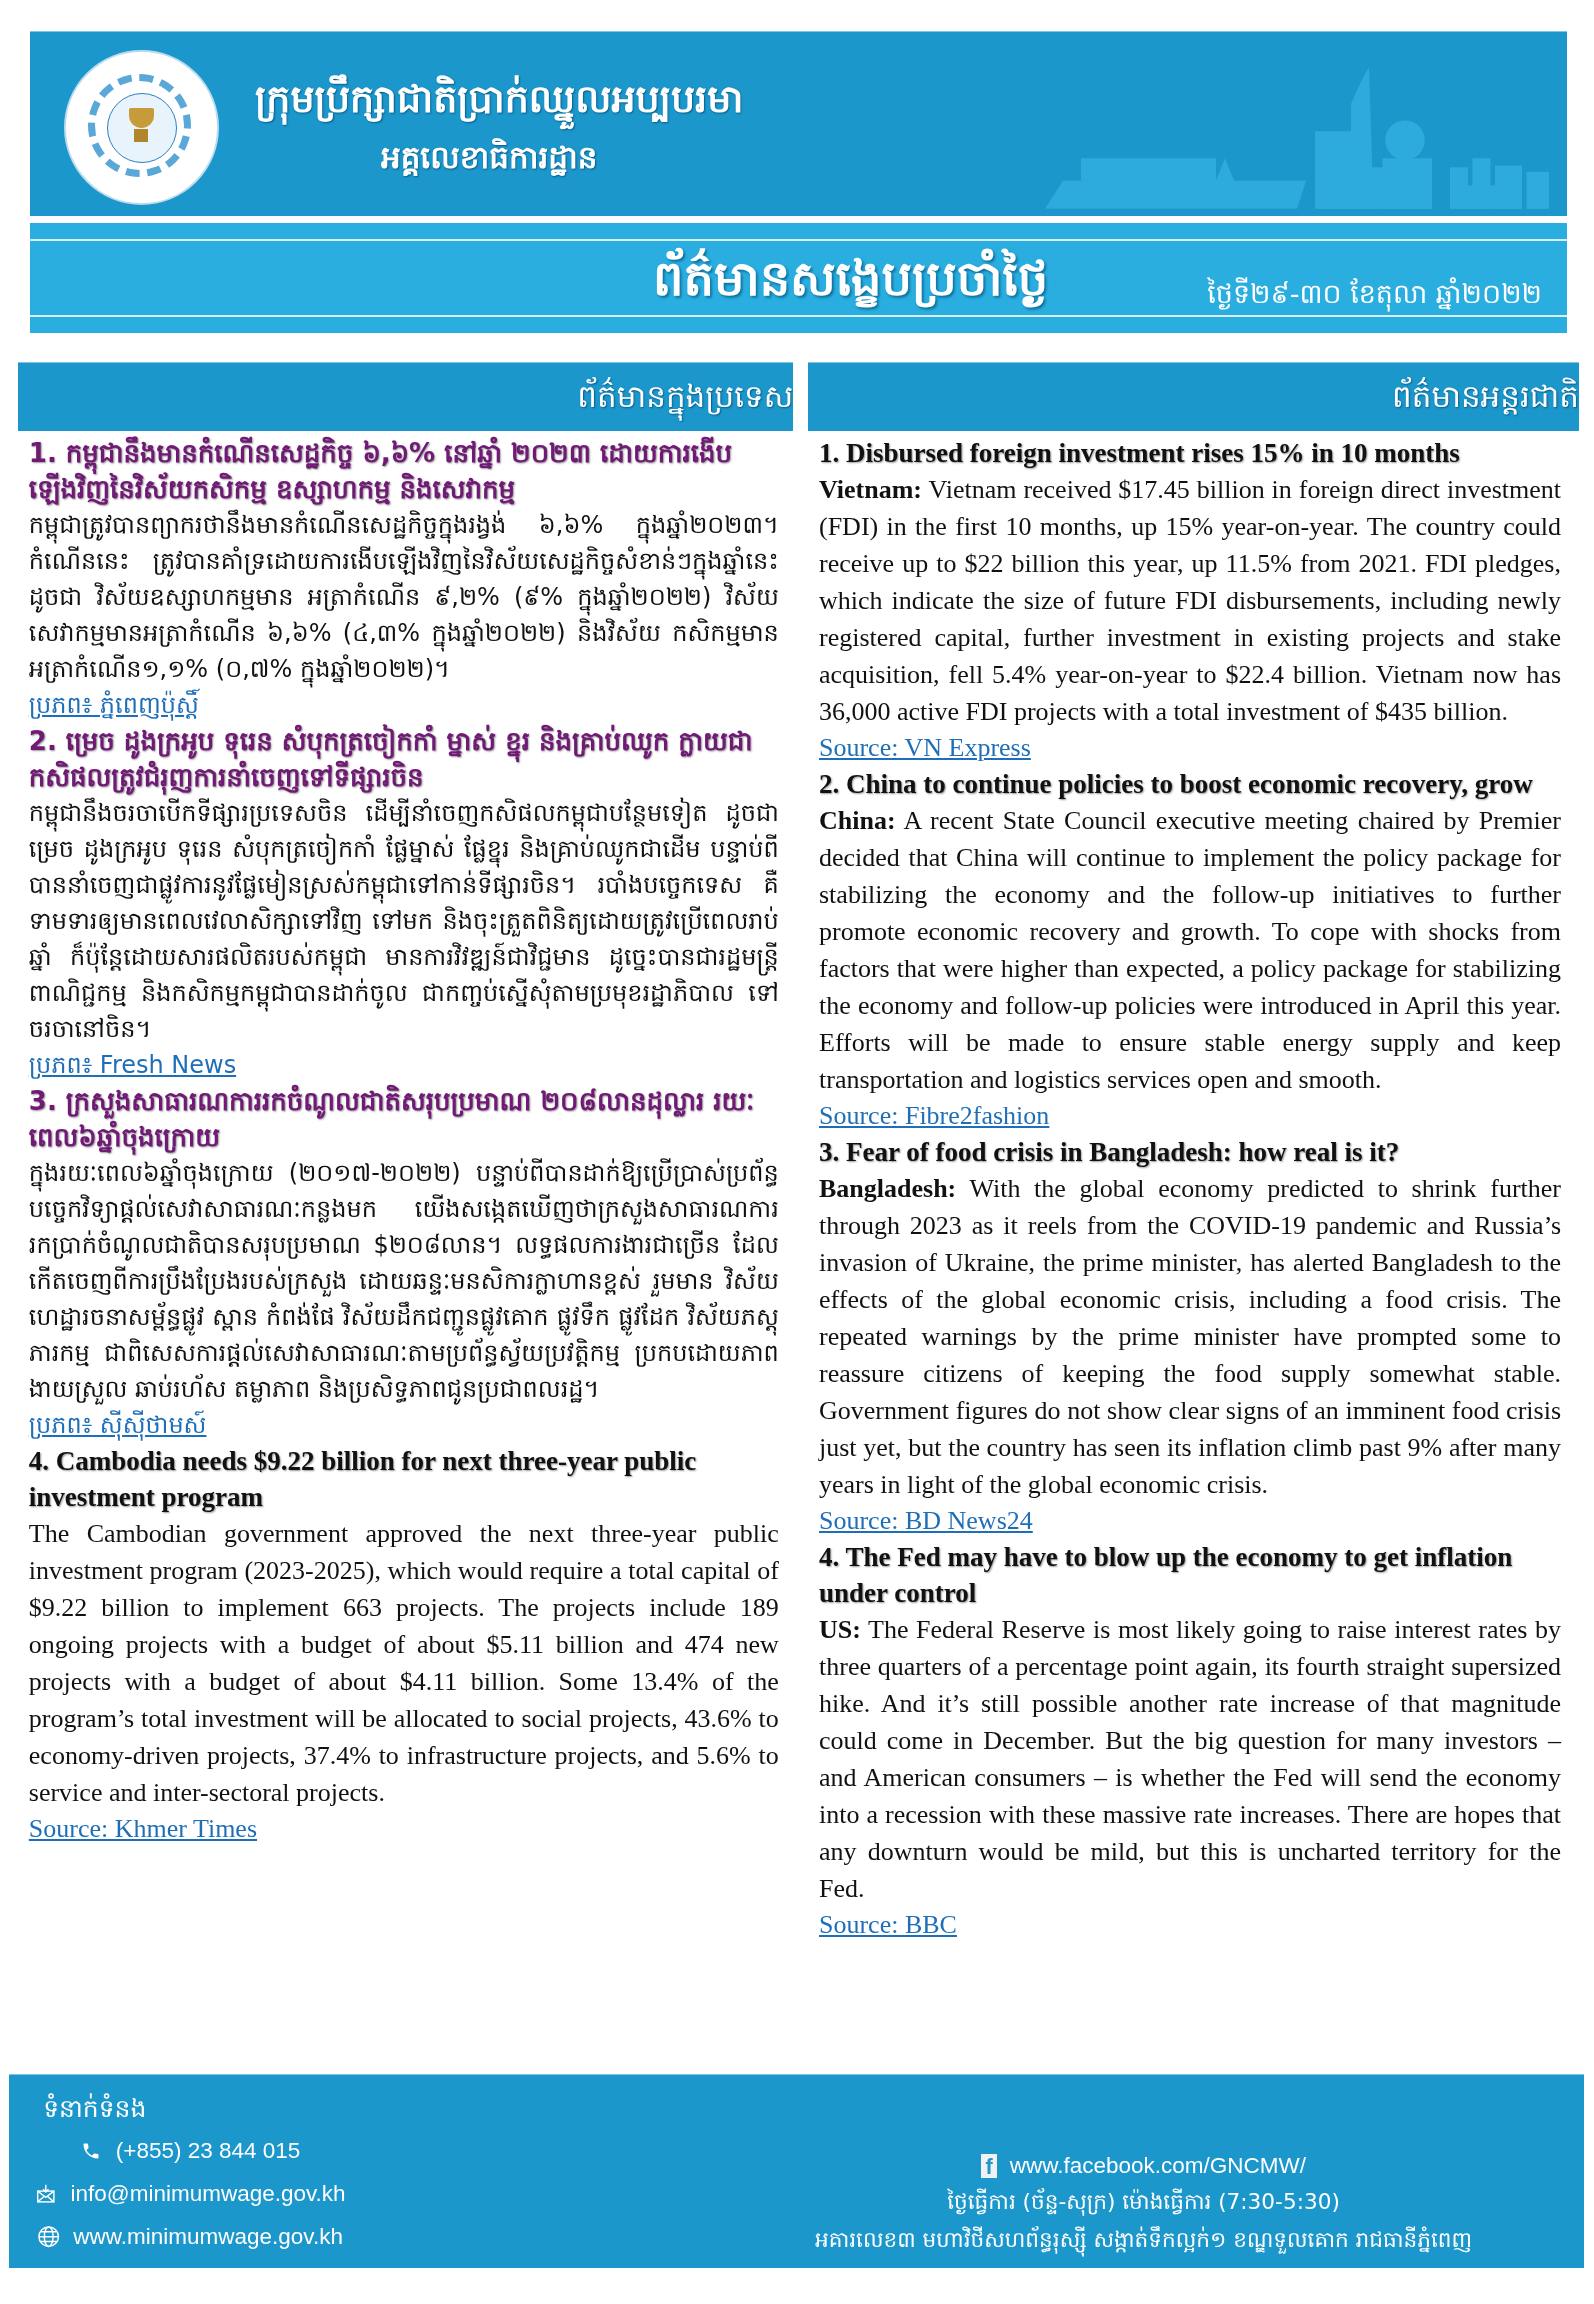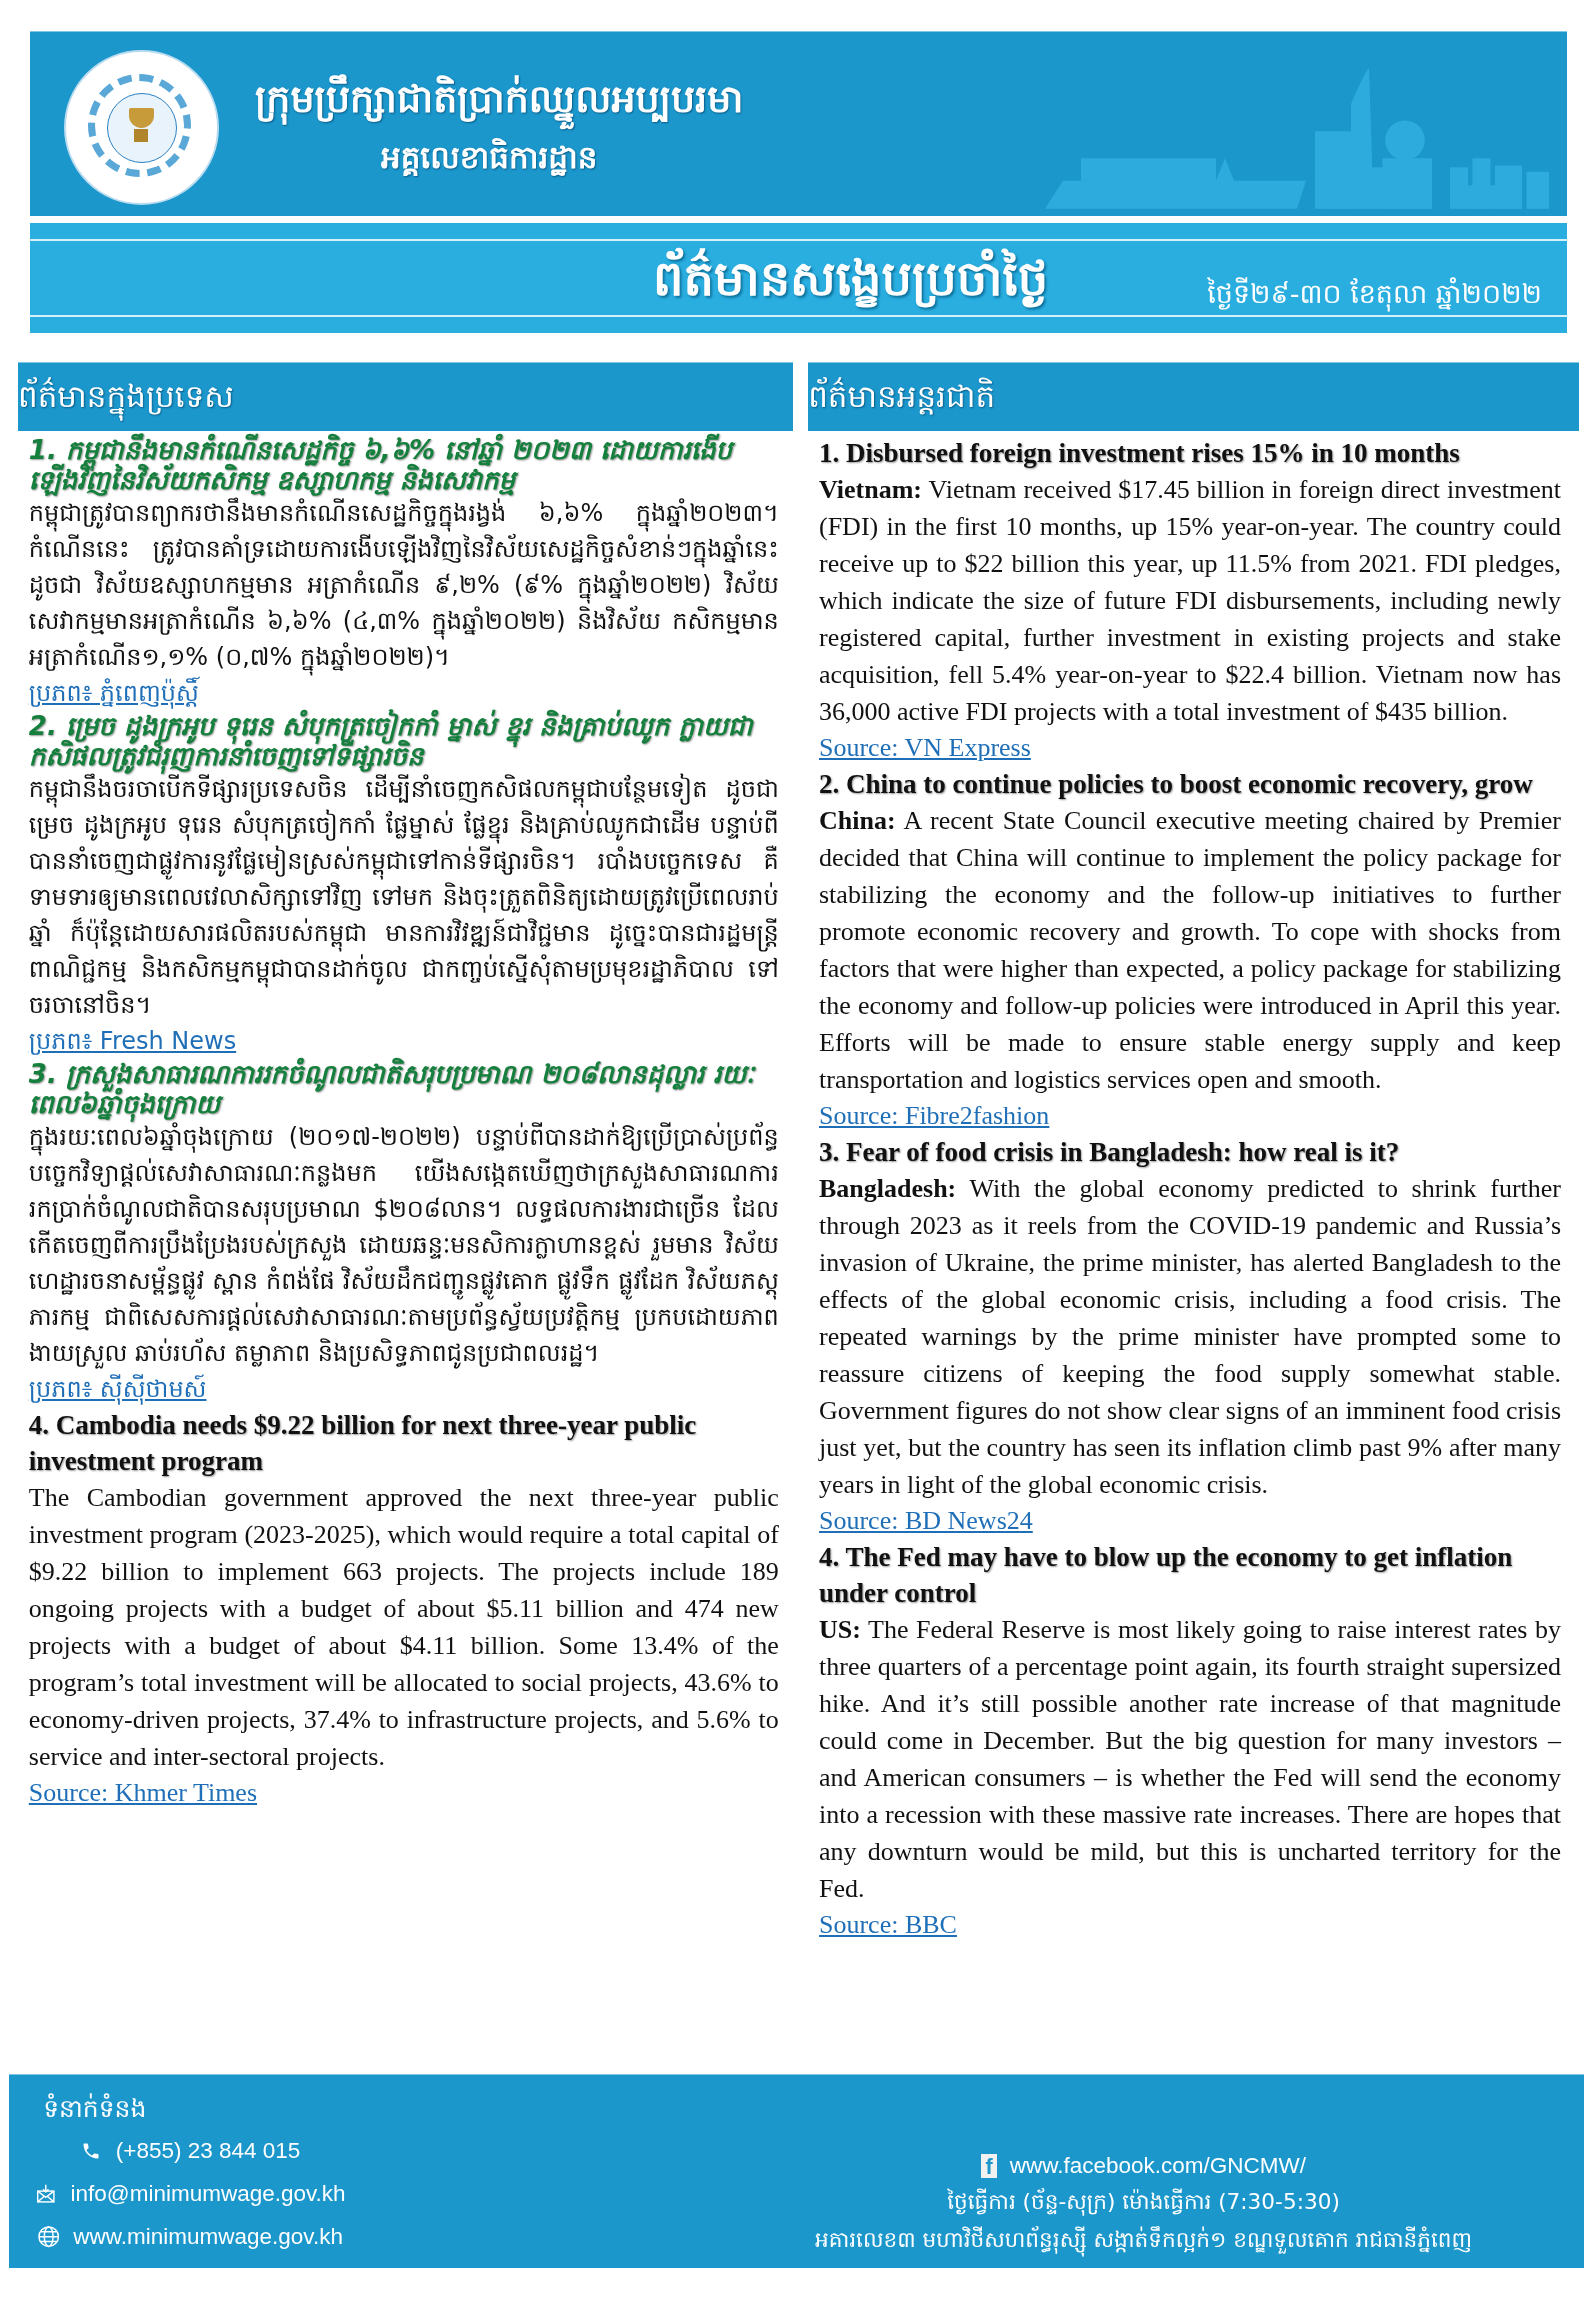--- a/index.html
+++ b/index.html
@@ -18,27 +18,27 @@
   .title-band { position: absolute; left: 30px; top: 221px; width: 1537px; height: 110px; background: #2aaee0; border-top: 2.7px solid #ffffff; }
   .title-band .stripe { position: absolute; left: 0; width: 100%; height: 1.8px; background: #d6eff9; }
   .title-band .stripe.s1 { top: 16px; }
   .title-band .stripe.s2 { top: 92px; }
   .main-title { position: absolute; left: 585px; top: 25px; color: #fff; font-family: "DejaVu Sans", sans-serif; font-size: 48px; font-weight: bold; text-shadow: 1.8px 1.8px 2.7px #0c6e99; white-space: nowrap; margin-left: 38px; }
   .date-text { position: absolute; right: 25px; top: 54px; color: #fff; font-family: "DejaVu Sans", sans-serif; font-size: 27px; white-space: nowrap; }
 
   .col { position: absolute; top: 362px; }
   .col-left { left: 10.8px; width: 786px; }
   .col-right { left: 801px; width: 778px; }
-  .sec-head { background: #1b97cc; height: 68px; color: #fff; text-align: left; font-family: "DejaVu Sans", sans-serif; font-size: 31px; line-height: 67px; text-shadow: 0.9px 0.9px 1.8px #0a5a85; border-top: 0.9px solid #7fc6e6; }
+  .sec-head { background: #1b97cc; height: 68px; color: #fff; text-align: right; font-family: "DejaVu Sans", sans-serif; font-size: 31px; line-height: 67px; text-shadow: 0.9px 0.9px 1.8px #0a5a85; border-top: 0.9px solid #7fc6e6; }
   .col-left .sec-head { margin-left: 7.2px; margin-right: 3.6px; }
   .col-right .sec-head { margin-left: 7.2px; margin-right: 0; }
 
   .articles { padding: 3.6px 18px 0 18px; }
   .art-title { font-weight: bold; font-size: 27px; line-height: 36px; text-shadow: 0.9px 0.9px 1.8px #999; margin: 0; }
-  .art-title.km { font-family: "DejaVu Sans", sans-serif; font-size: 26px; line-height: 30px; color: #15803d; font-style: italic; }
+  .art-title.km { font-family: "DejaVu Sans", sans-serif; font-size: 26px; line-height: 36px; color: #701a75; }
   .art-body { font-size: 26px; line-height: 37px; text-align: justify; margin: 0; }
   .art-body.km { font-family: "DejaVu Sans", sans-serif; font-size: 24px; line-height: 36px; }
   .art-body b { font-weight: bold; }
   .src { display: inline-block; color: #1f6fb8; text-decoration: underline; font-size: 26px; line-height: 36px; }
   .src.km { font-family: "DejaVu Sans", sans-serif; font-size: 24px; }
 
   .footer { position: absolute; left: 9px; top: 2074px; width: 1575px; height: 193px; background: #1b97cc; border-top: 1.8px solid #7fc6e6; color: #fff; font-family: "Liberation Sans", sans-serif; }
   .f-left { position: absolute; left: 21.6px; top: 18px; }
   .f-head { font-family: "DejaVu Sans", sans-serif; font-size: 25px; margin-left: 12.6px; }
   .f-row { display: flex; align-items: center; font-size: 22.5px; height: 43px; justify-content: center; }

